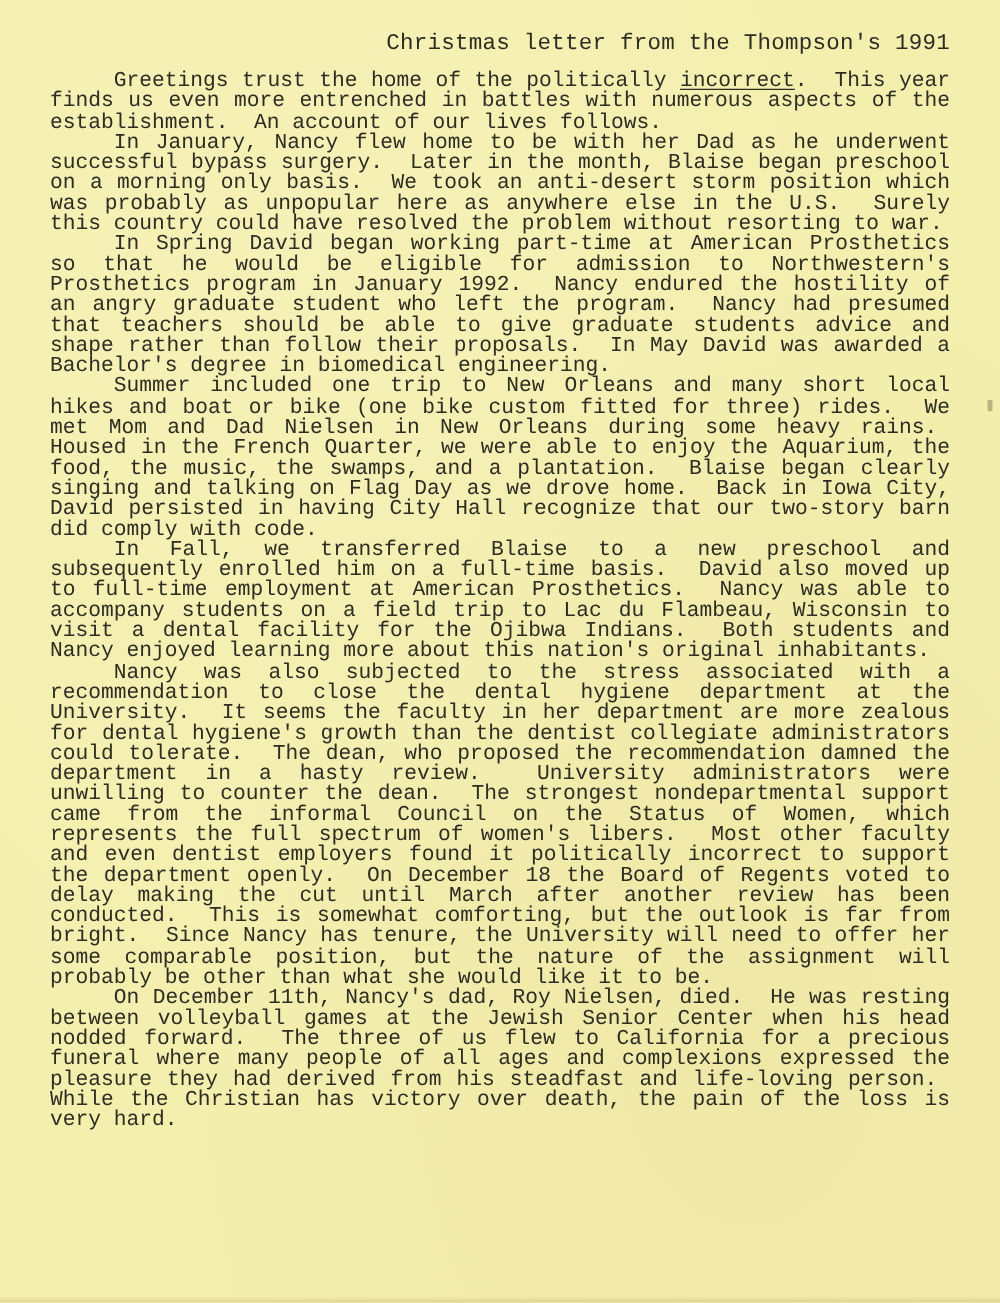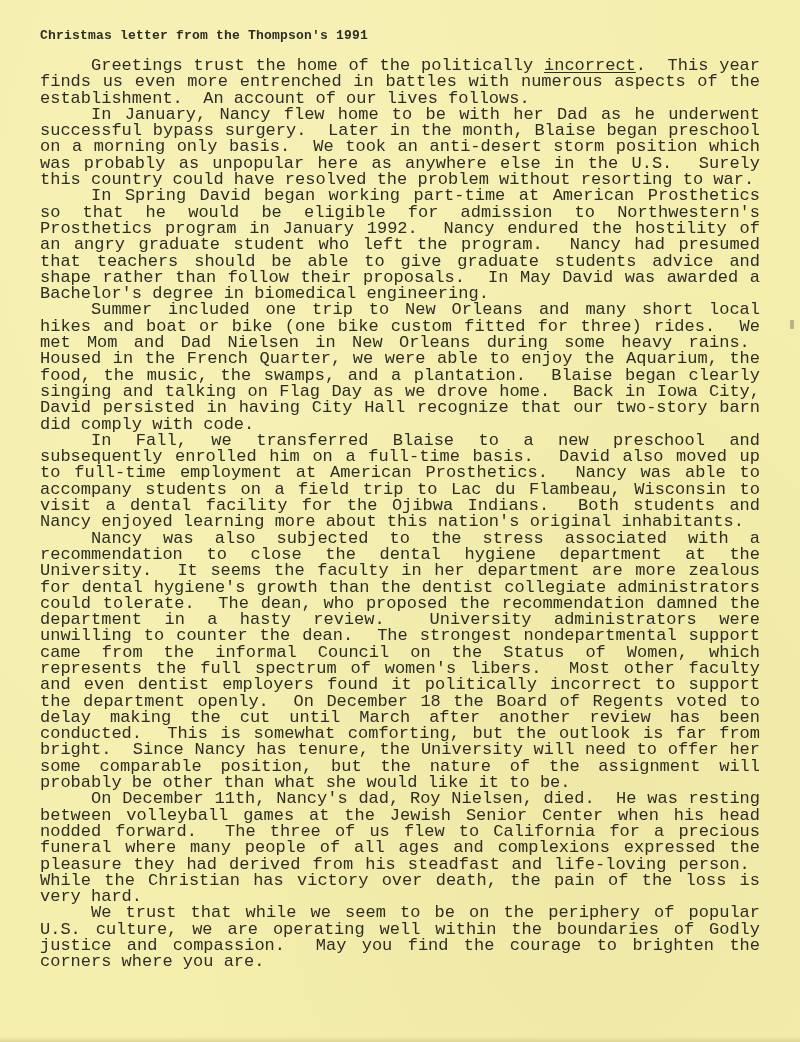--- a/index.html
+++ b/index.html
@@ -19,24 +19,24 @@
     box-sizing: border-box;
     background: #f5efae;
     background-image:
       radial-gradient(ellipse at 30% 20%, rgba(255,255,255,0.10), rgba(0,0,0,0) 60%),
       radial-gradient(ellipse at 75% 80%, rgba(120,100,20,0.05), rgba(0,0,0,0) 55%);
     padding: 27px 40px 0 40px;
     font-family: "Liberation Mono", "DejaVu Sans Mono", monospace;
     color: #2e2d25;
   }
   .title {
-    font-size: 13px;
+    font-size: 18px;
     line-height: 17px;
-    font-weight: bold;
-    text-align: left;
+    font-weight: normal;
+    text-align: right;
     margin: 0 0 14px 0;
     letter-spacing: 0.2px;
   }
   .letter-body {
     width: 720px;
   }
   .para {
     margin: 0;
     font-size: 17px;
     line-height: 16.3px;
@@ -72,17 +72,16 @@
 <div class="paper">
   <h1 class="title">Christmas letter from the Thompson's 1991</h1>
   <div class="letter-body">
       <p class="para"><span>Greetings trust the home of the politically </span><span class="u">incorrect</span><span>.&nbsp; This year finds us even more entrenched in battles with numerous aspects of the establishment.&nbsp; An account of our lives follows.</span></p>
       <p class="para"><span>In January, Nancy flew home to be with her Dad as he underwent successful bypass surgery.&nbsp; Later in the month, Blaise began preschool on a morning only basis.&nbsp; We took an anti-desert storm position which was probably as unpopular here as anywhere else in the U.S.&nbsp; Surely this country could have resolved the problem without resorting to war.</span></p>
       <p class="para"><span>In Spring David began working part-time at American Prosthetics so that he would be eligible for admission to Northwestern's Prosthetics program in January 1992.&nbsp; Nancy endured the hostility of an angry graduate student who left the program.&nbsp; Nancy had presumed that teachers should be able to give graduate students advice and shape rather than follow their proposals.&nbsp; In May David was awarded a Bachelor's degree in biomedical engineering.</span></p>
       <p class="para"><span>Summer included one trip to New Orleans and many short local hikes and boat or bike (one bike custom fitted for three) rides.&nbsp; We met Mom and Dad Nielsen in New Orleans during some heavy rains.&nbsp; Housed in the French Quarter, we were able to enjoy the Aquarium, the food, the music, the swamps, and a plantation.&nbsp; Blaise began clearly singing and talking on Flag Day as we drove home.&nbsp; Back in Iowa City, David persisted in having City Hall recognize that our two-story barn did comply with code.</span></p>
       <p class="para"><span>In Fall, we transferred Blaise to a new preschool and subsequently enrolled him on a full-time basis.&nbsp; David also moved up to full-time employment at American Prosthetics.&nbsp; Nancy was able to accompany students on a field trip to Lac du Flambeau, Wisconsin to visit a dental facility for the Ojibwa Indians.&nbsp; Both students and Nancy enjoyed learning more about this nation's original inhabitants.</span></p>
       <p class="para"><span>Nancy was also subjected to the stress associated with a recommendation to close the dental hygiene department at the University.&nbsp; It seems the faculty in her department are more zealous for dental hygiene's growth than the dentist collegiate administrators could tolerate.&nbsp; The dean, who proposed the recommendation damned the department in a hasty review.&nbsp; University administrators were unwilling to counter the dean.&nbsp; The strongest nondepartmental support came from the informal Council on the Status of Women, which represents the full spectrum of women's libers.&nbsp; Most other faculty and even dentist employers found it politically incorrect to support the department openly.&nbsp; On December 18 the Board of Regents voted to delay making the cut until March after another review has been conducted.&nbsp; This is somewhat comforting, but the outlook is far from bright.&nbsp; Since Nancy has tenure, the University will need to offer her some comparable position, but the nature of the assignment will probably be other than what she would like it to be.</span></p>
       <p class="para"><span>On December 11th, Nancy's dad, Roy Nielsen, died.&nbsp; He was resting between volleyball games at the Jewish Senior Center when his head nodded forward.&nbsp; The three of us flew to California for a precious funeral where many people of all ages and complexions expressed the pleasure they had derived from his steadfast and life-loving person.&nbsp; While the Christian has victory over death, the pain of the loss is very hard.</span></p>
-      <p class="para"><span>We trust that while we seem to be on the periphery of popular U.S. culture, we are operating well within the boundaries of Godly justice and compassion.&nbsp; May you find the courage to brighten the corners where you are.</span></p>
     </div>
   <div class="speck"></div>
   <div class="bottom-edge"></div>
 </div>
 
 </body></html>

